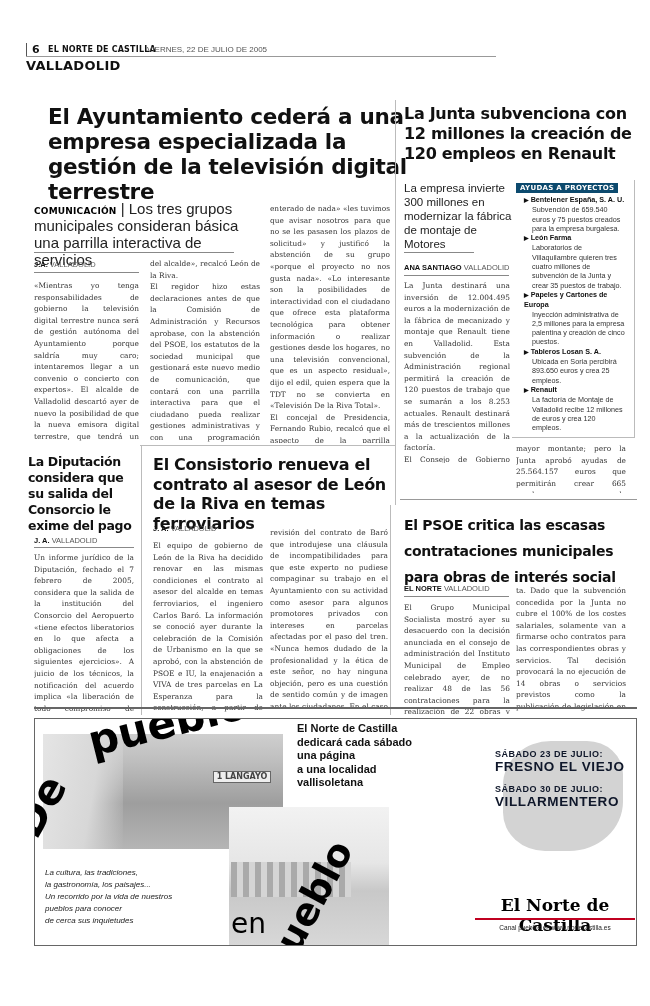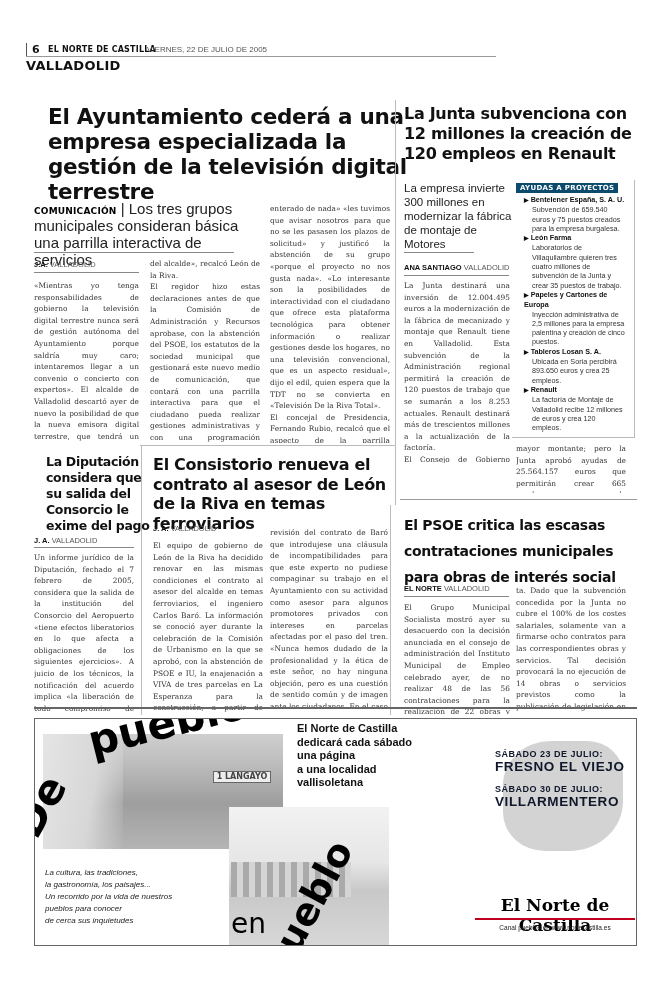--- a/index.html
+++ b/index.html
@@ -9,21 +9,21 @@
   .hdr-line { left: 26px; top: 56px; width: 470px; height: 1px; background: #999; }
   .hdr-bar { left: 26px; top: 43px; width: 1px; height: 13px; background: #555; }
   .pagenum { left: 32px; top: 43px; font: bold 11px "DejaVu Sans", sans-serif; }
   .paper { left: 48px; top: 45px; font: bold 8px "DejaVu Sans", sans-serif; letter-spacing: .2px; }
   .date { left: 147px; top: 45px; font: 8px "Liberation Sans Narrow","Liberation Sans", sans-serif; color: #555; }
   .section { left: 26px; top: 58px; font: bold 13px "DejaVu Sans", sans-serif; letter-spacing: .3px; }
 
   .headline { font-family: "DejaVu Sans", sans-serif; font-weight: bold; color: #111; letter-spacing: -.3px; }
   .h1 { left: 32px; top: 104px; width: 360px; font-size: 21.5px; line-height: 25px; margin-left: 16px; }
   .h2 { left: 404px; top: 104px; width: 240px; font-size: 16px; line-height: 20px; }
-  .h3 { left: 46px; top: 454px; width: 110px; font-size: 12.5px; line-height: 16px; }
+  .h3 { left: 28px; top: 454px; width: 110px; font-size: 12.5px; line-height: 16px; }
   .h4 { left: 153px; top: 455px; width: 235px; font-size: 16px; line-height: 19.5px; }
   .h5 { left: 404px; top: 512px; width: 235px; font-size: 14px; line-height: 26px; }
 
   .kicker { left: 34px; top: 200px; width: 205px; font: 15px/17px "Liberation Sans", sans-serif; color: #222; }
   .kicker b { font: bold 9px "DejaVu Sans", sans-serif; color: #000; letter-spacing: .2px; }
   .kicker-line { left: 34px; top: 250px; width: 200px; height: 1px; background: #888; }
 
   .byline { font: 7.5px "Liberation Sans", sans-serif; color: #555; }
   .byline b { color: #111; }
   .byline-rule { height: 1px; background: #888; }

